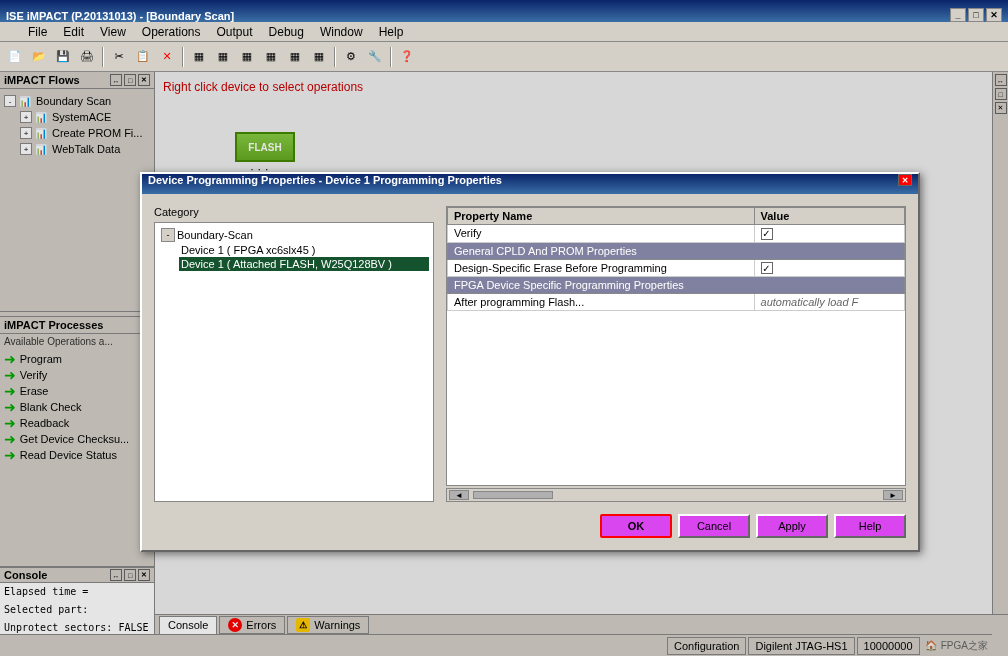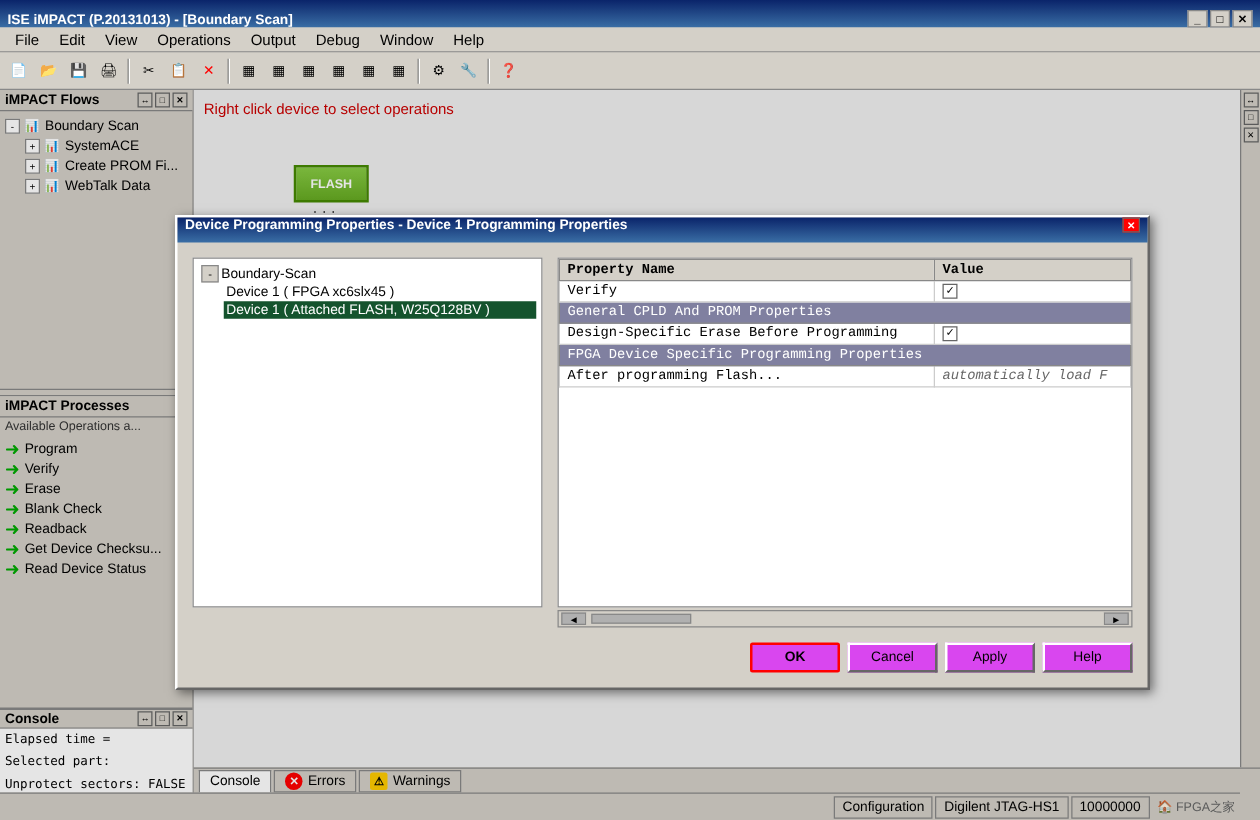--- a/index.html
+++ b/index.html
@@ -41,21 +41,21 @@
       cursor: pointer;
       color: #000;
     }
 
     
     .menu-bar {
       background: #d4d0c8;
       height: 20px;
       display: flex;
       align-items: center;
-      padding: 0 4px;
+      padding: 0 20px;
       border-bottom: 1px solid #888;
     }
     .menu-item {
       padding: 2px 8px;
       cursor: pointer;
       font-size: 12px;
     }
 
     
     .toolbar {
@@ -363,21 +363,20 @@
       border: 1px solid #888;
       background: white;
       width: 100%;
       height: 280px;
       overflow: auto;
     }
     .prop-table table {
       width: 100%;
       border-collapse: collapse;
       font-size: 11px;
-      font-family: Liberation Mono, monospace;
     }
     .prop-table th {
       background: #d4d0c8;
       border: 1px solid #888;
       padding: 2px 6px;
       text-align: left;
       font-weight: bold;
       position: sticky;
       top: 0;
     }
@@ -614,20 +613,21 @@
       <div class="modal-title-bar">
         <span>Device Programming Properties - Device 1 Programming Properties</span>
         <div class="modal-title-controls">
           <div class="modal-ctrl-btn" style="background:red; color:white; font-weight:bold;">✕</div>
         </div>
       </div>
 
       <div class="modal-content">
 
         <div class="modal-left">
+          <div class="category-label">Category</div>
           <div class="category-tree">
             <div class="cat-item">
               <div class="cat-expander">-</div>
               <span>Boundary-Scan</span>
             </div>
             <div style="padding-left:20px;">
               <div class="cat-item">
                 <span>Device 1 ( FPGA xc6slx45 )</span>
               </div>
               <div class="cat-item selected">

